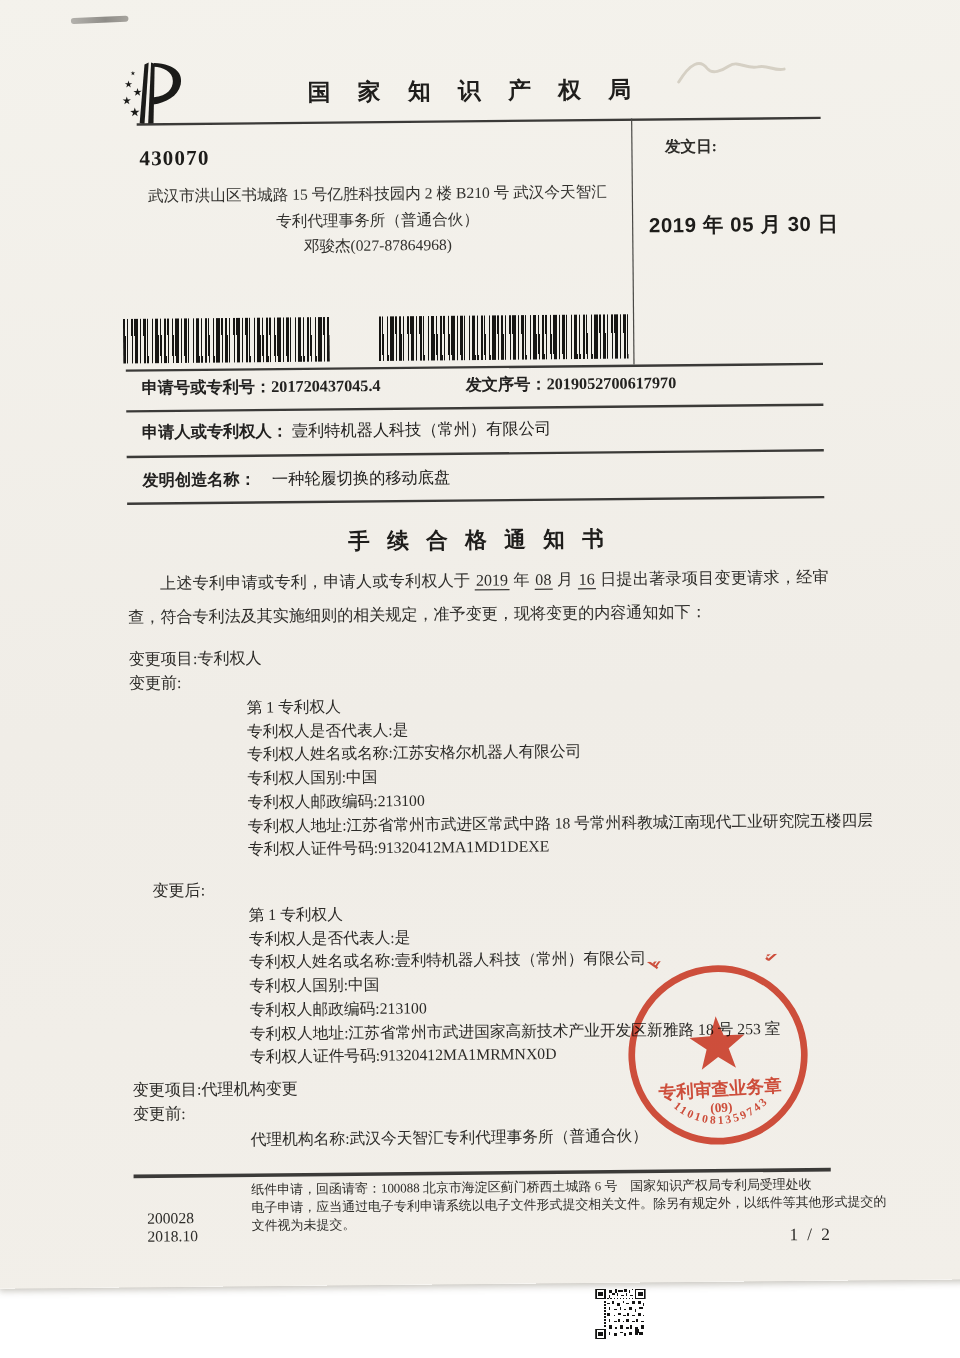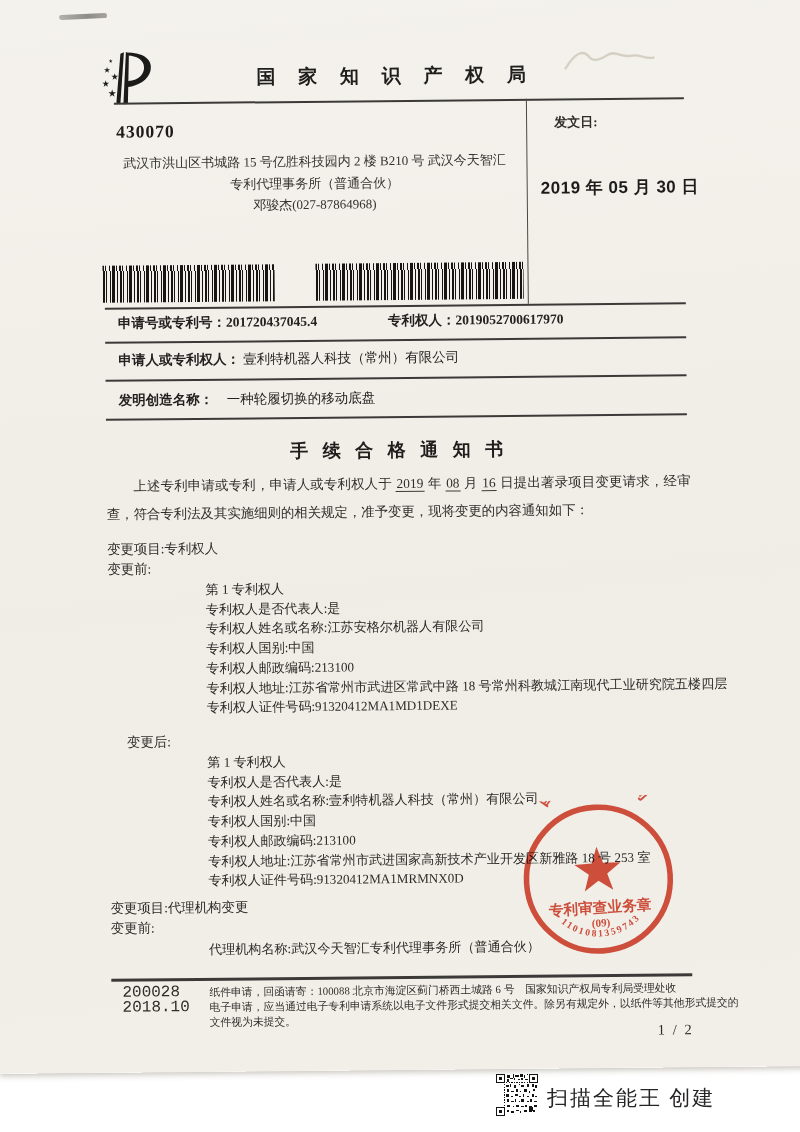--- a/index.html
+++ b/index.html
@@ -29,21 +29,21 @@
       #161513 14px 15px, transparent 15px 17px);}
   .row{position:absolute;left:120px;width:568px;font-size:13.5px;white-space:nowrap;}
   .row .lbl{font-weight:700;color:#222120;}
   .row .val{color:#232220;}
   .row .bold{font-weight:700;}
   .title{font-weight:700;font-size:18px;letter-spacing:5px;text-align:center;color:#1e1d1b;}
   .para{font-size:13.4px;line-height:27.5px;text-align:justify;text-indent:2em;color:#2e2d2a;}
   .u{border-bottom:1.2px solid #3b3a38;padding:0 1px;}
   .item-line{font-size:13.4px;color:#2c2b28;white-space:nowrap;}
   .block{font-size:13.1px;line-height:19.7px;color:#2c2b28;white-space:nowrap;}
-  .footer-code{font-family:Liberation Mono, monospace;font-size:16px;line-height:15.2px;color:#2f2e2b;}
+  .footer-code{font-family:Liberation Serif, serif;font-size:13px;line-height:15.2px;color:#2f2e2b;margin-top:22px;}
   .footer-text{font-size:10.8px;line-height:15.2px;color:#2f2e2b;white-space:nowrap;}
   .pagenum{font-size:14.5px;letter-spacing:2px;color:#2c2b28;}
   .mark{position:absolute;left:64px;top:11px;width:48px;height:5px;border-radius:3px;
         background:linear-gradient(90deg,#b4b2ad,#8e8c87 60%,#a7a49e);transform:rotate(-2deg);}
   .scribble{position:absolute;left:566px;top:46px;opacity:.75;}
   .stamp{position:absolute;left:514px;top:800px;width:162px;height:162px;
          opacity:.9;mix-blend-mode:multiply;transform:rotate(-3deg);}
   .wm-text{position:absolute;left:547px;top:1084px;font-size:21px;letter-spacing:2px;color:#262524;}
   .qr{position:absolute;left:496px;top:1074px;width:42px;height:42px;background:#fff;}
 </style>
@@ -53,21 +53,20 @@
 <div class="stage">
 
   <svg class="qr" viewBox="0 0 33 33" shape-rendering="crispEdges">
     <rect x="0" y="0" width="33" height="33" fill="#ffffff"></rect>
     <path fill="#141413" d="M0,0h7v7h-7z M26,0h7v7h-7z M0,26h7v7h-7z"></path>
     <path fill="#ffffff" d="M1,1h5v5h-5z M27,1h5v5h-5z M1,27h5v5h-5z"></path>
     <path fill="#141413" d="M2,2h3v3h-3z M28,2h3v3h-3z M2,28h3v3h-3z"></path>
     <path fill="#141413" d="M8,6h1v1h-1z M10,6h1v1h-1z M12,6h1v1h-1z M14,6h1v1h-1z M16,6h1v1h-1z M18,6h1v1h-1z M20,6h1v1h-1z M22,6h1v1h-1z M24,6h1v1h-1z M6,8h1v1h-1z M6,10h1v1h-1z M6,12h1v1h-1z M6,14h1v1h-1z M6,16h1v1h-1z M6,18h1v1h-1z M6,20h1v1h-1z M6,22h1v1h-1z M6,24h1v1h-1z"></path>
     <path fill="#141413" d="M9,1h2v2h-2z M13,0h1v3h-1z M15,1h3v1h-3z M19,0h2v2h-2z M22,1h1v2h-1z M24,0h1v1h-1z M9,4h1v2h-1z M11,3h2v1h-2z M14,3h1v2h-1z M17,4h2v1h-2z M20,3h1v2h-1z M23,4h2v1h-2z M8,9h2v1h-2z M11,8h1v2h-1z M14,9h2v2h-2z M18,8h1v1h-1z M20,9h2v1h-2z M24,8h2v2h-2z M28,8h2v2h-2z M31,9h1v2h-1z M9,12h1v2h-1z M12,13h2v1h-2z M16,12h1v2h-1z M19,13h1v1h-1z M22,12h2v2h-2z M26,13h1v2h-1z M29,12h2v1h-2z M8,16h2v2h-2z M12,17h1v1h-1z M15,16h2v1h-2z M18,17h2v1h-2z M21,16h1v2h-1z M24,17h2v1h-2z M28,16h2v2h-2z M31,17h1v1h-1z M9,20h1v2h-1z M12,21h2v1h-2z M15,20h1v2h-1z M18,21h1v1h-1z M20,20h2v2h-2z M24,21h2v1h-2z M27,20h1v2h-1z M30,21h2v1h-2z M9,24h2v2h-2z M13,25h1v1h-1z M16,24h2v2h-2z M20,25h2v1h-2z M23,24h1v2h-1z M26,25h2v1h-2z M30,24h2v2h-2z M9,28h1v2h-1z M12,29h2v2h-2z M16,28h2v1h-2z M19,29h1v2h-1z M22,28h2v2h-2z M26,29h2v1h-2z M29,28h2v2h-2z M26,26h3v3h-3z"></path>
   </svg>
-  <div class="wm-text">扫描全能王 创建</div>
 
   <div class="paper">
     <div class="content">
 
       <div class="mark"></div>
 
       <svg class="scribble" width="104" height="32" viewBox="0 0 104 32">
         <path d="M4,24 C14,8 22,5 28,13 C32,18 40,15 46,11 C54,6 60,14 70,12 C78,10 84,16 92,14" fill="none" stroke="#ccc5b8" stroke-width="2.4" stroke-linecap="round"></path>
       </svg>
 
@@ -95,21 +94,21 @@
       <div class="abs dispatch-label" style="left:546px;top:115px;">发文日:</div>
       <div class="abs dispatch-date" style="left:544px;top:178px;">2019 年 05 月 30 日</div>
 
       <div class="barcode" style="left:105px;top:263px;width:172px;"></div>
       <div class="barcode" style="left:318px;top:263px;width:208px;"></div>
 
       <div class="rule" style="left:107px;top:305px;width:581px;"></div>
       <div class="row" style="top:312px;">
         <span class="lbl">申请号或专利号：</span><span class="val bold">201720437045.4</span>
         <span class="abs" style="left:270px;top:0;">
-          <span class="lbl">专利权人：</span><span class="val bold">2019052700617970</span>
+          <span class="lbl">发文序号：</span><span class="val bold">2019052700617970</span>
         </span>
       </div>
       <div class="rule" style="left:107px;top:339px;width:581px;"></div>
       <div class="row" style="top:349px;">
         <span class="lbl">申请人或专利权人：</span>
         <span class="val">壹利特机器人科技（常州）有限公司</span>
       </div>
       <div class="rule" style="left:107px;top:377px;width:581px;"></div>
       <div class="row" style="top:389px;">
         <span class="lbl">发明创造名称：</span>

